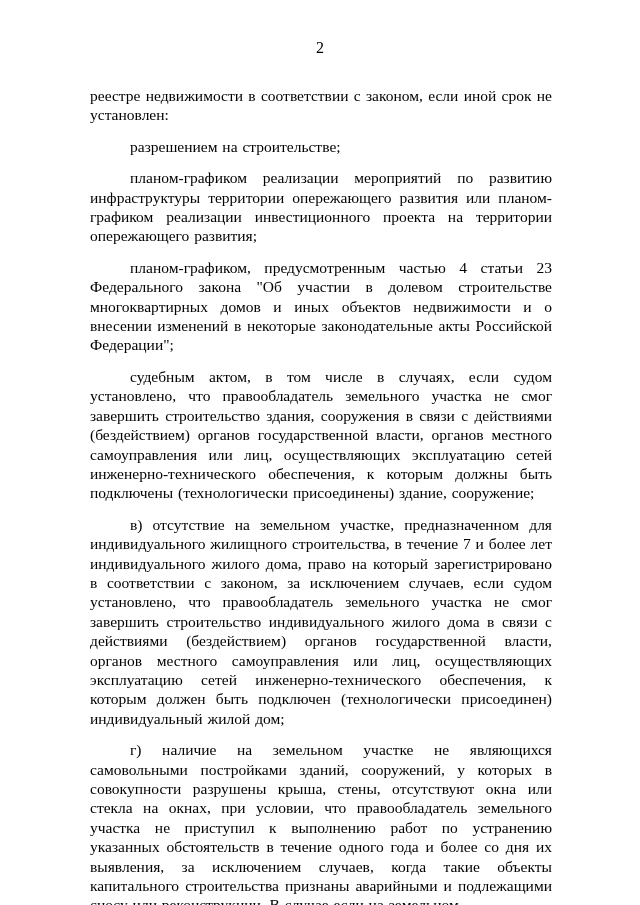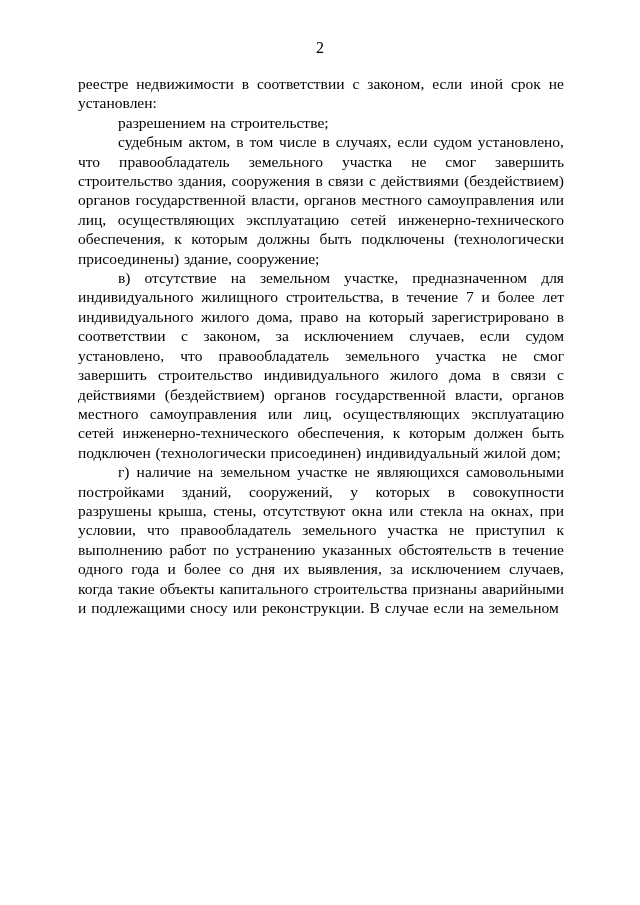--- a/index.html
+++ b/index.html
@@ -25,38 +25,40 @@
     font-size: 16px;
     line-height: 19px;
   }
   .content {
     position: absolute;
     top: 74px;
     left: 78px;
     width: 486px;
   }
   .content p {
-    margin: 0;
+    margin: 12px;
     padding: 0;
     font-size: 15.5px;
     line-height: 19.4px;
     text-align: justify;
     text-indent: 40px;
     word-spacing: 1px;
   }
   .content p.no-indent {
     text-indent: 0;
   }
 </style>
 </head>
 <body>
 
 <div class="page">
   <div class="page-number">2</div>
 
   <div class="content">
     <p class="no-indent">реестре недвижимости в соответствии с законом, если иной срок не установлен:</p>
     <p>разрешением на строительстве;</p>
+    <p>планом-графиком реализации мероприятий по развитию инфраструктуры территории опережающего развития или планом-графиком реализации инвестиционного проекта на территории опережающего развития;</p>
+    <p>планом-графиком, предусмотренным частью 4 статьи 23 Федерального закона "Об участии в долевом строительстве многоквартирных домов и иных объектов недвижимости и о внесении изменений в некоторые законодательные акты Российской Федерации";</p>
     <p>судебным актом, в том числе в случаях, если судом установлено, что правообладатель земельного участка не смог завершить строительство здания, сооружения в связи с действиями (бездействием) органов государственной власти, органов местного самоуправления или лиц, осуществляющих эксплуатацию сетей инженерно-технического обеспечения, к которым должны быть подключены (технологически присоединены) здание, сооружение;</p>
     <p>в) отсутствие на земельном участке, предназначенном для индивидуального жилищного строительства, в течение 7 и более лет индивидуального жилого дома, право на который зарегистрировано в соответствии с законом, за исключением случаев, если судом установлено, что правообладатель земельного участка не смог завершить строительство индивидуального жилого дома в связи с действиями (бездействием) органов государственной власти, органов местного самоуправления или лиц, осуществляющих эксплуатацию сетей инженерно-технического обеспечения, к которым должен быть подключен (технологически присоединен) индивидуальный жилой дом;</p>
     <p>г) наличие на земельном участке не являющихся самовольными постройками зданий, сооружений, у которых в совокупности разрушены крыша, стены, отсутствуют окна или стекла на окнах, при условии, что правообладатель земельного участка не приступил к выполнению работ по устранению указанных обстоятельств в течение одного года и более со дня их выявления, за исключением случаев, когда такие объекты капитального строительства признаны аварийными и подлежащими сносу или реконструкции. В случае если на земельном</p>
   </div>
 </div>
 
 </body></html>

